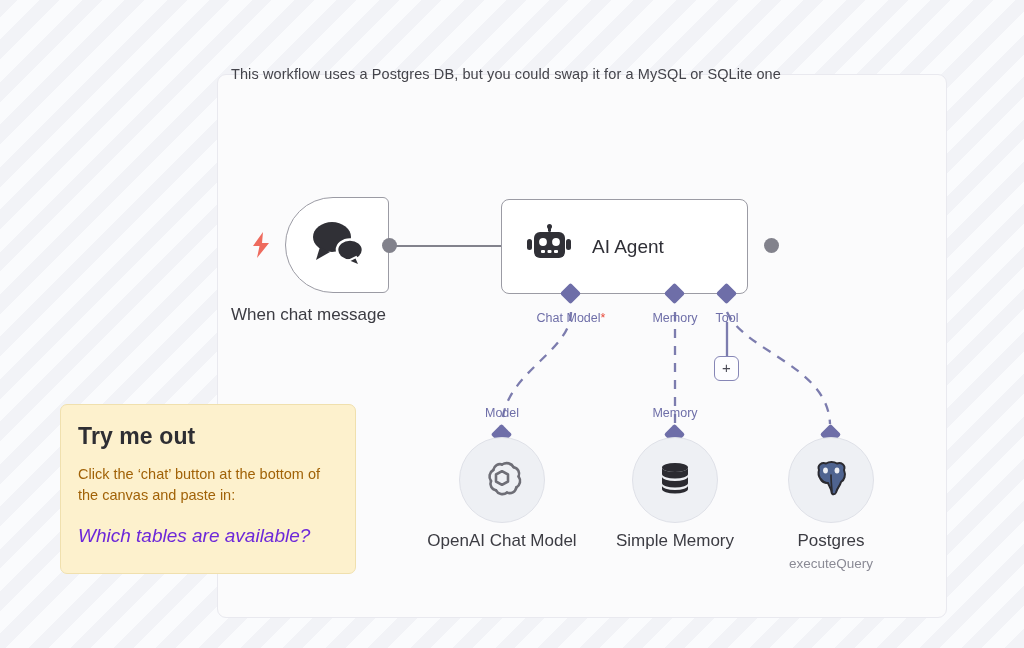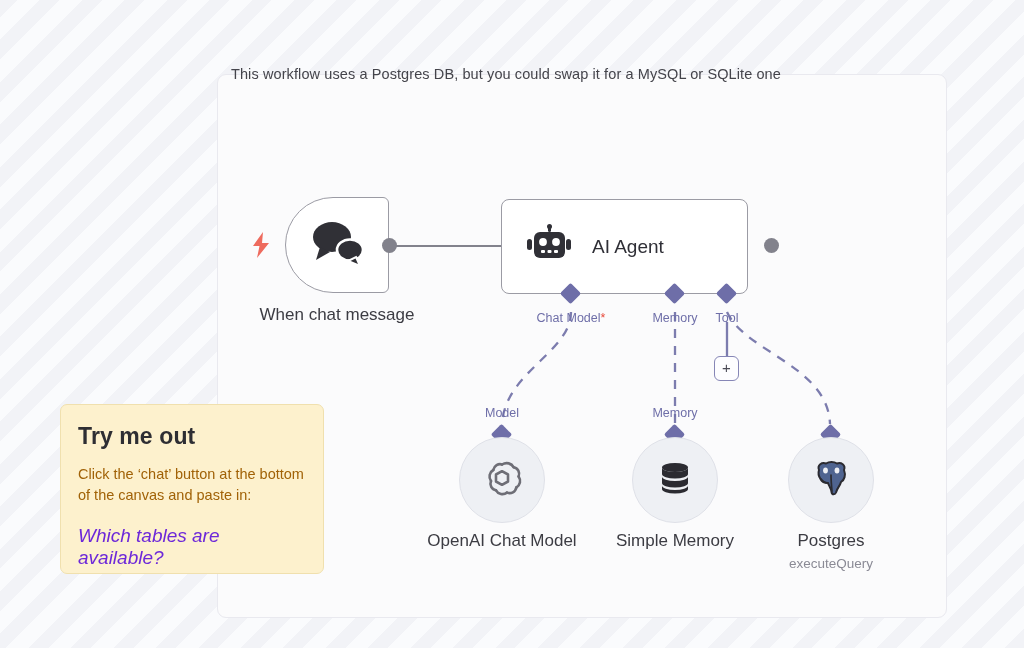--- a/index.html
+++ b/index.html
@@ -72,21 +72,21 @@
     left: 250px;
     top: 231px;
     width: 22px;
     height: 28px;
   }
   #trigger-label {
     position: absolute;
     left: 231px;
     top: 304px;
     width: 212px;
-    text-align: center;
+    text-align: left;
     font-size: 17px;
     color: #3c3c43;
     line-height: 1.35;
   }
   #trigger-out-dot {
     position: absolute;
     left: 382px;
     top: 238px;
     width: 15px; height: 15px;
     border-radius: 50%;
@@ -189,21 +189,21 @@
     text-align: center;
     font-size: 13.5px;
     color: #8a8a95;
   }
 
   
   #sticky-note {
     position: absolute;
     left: 60px;
     top: 404px;
-    width: 264px;
+    width: 296px;
     height: 170px;
     background: #fdf1cd;
     border: 1px solid #f0e0ae;
     border-radius: 7px;
     box-sizing: border-box;
     padding: 18px 17px 0 17px;
   }
   #sticky-title {
     font-size: 23px;
     font-weight: bold;

